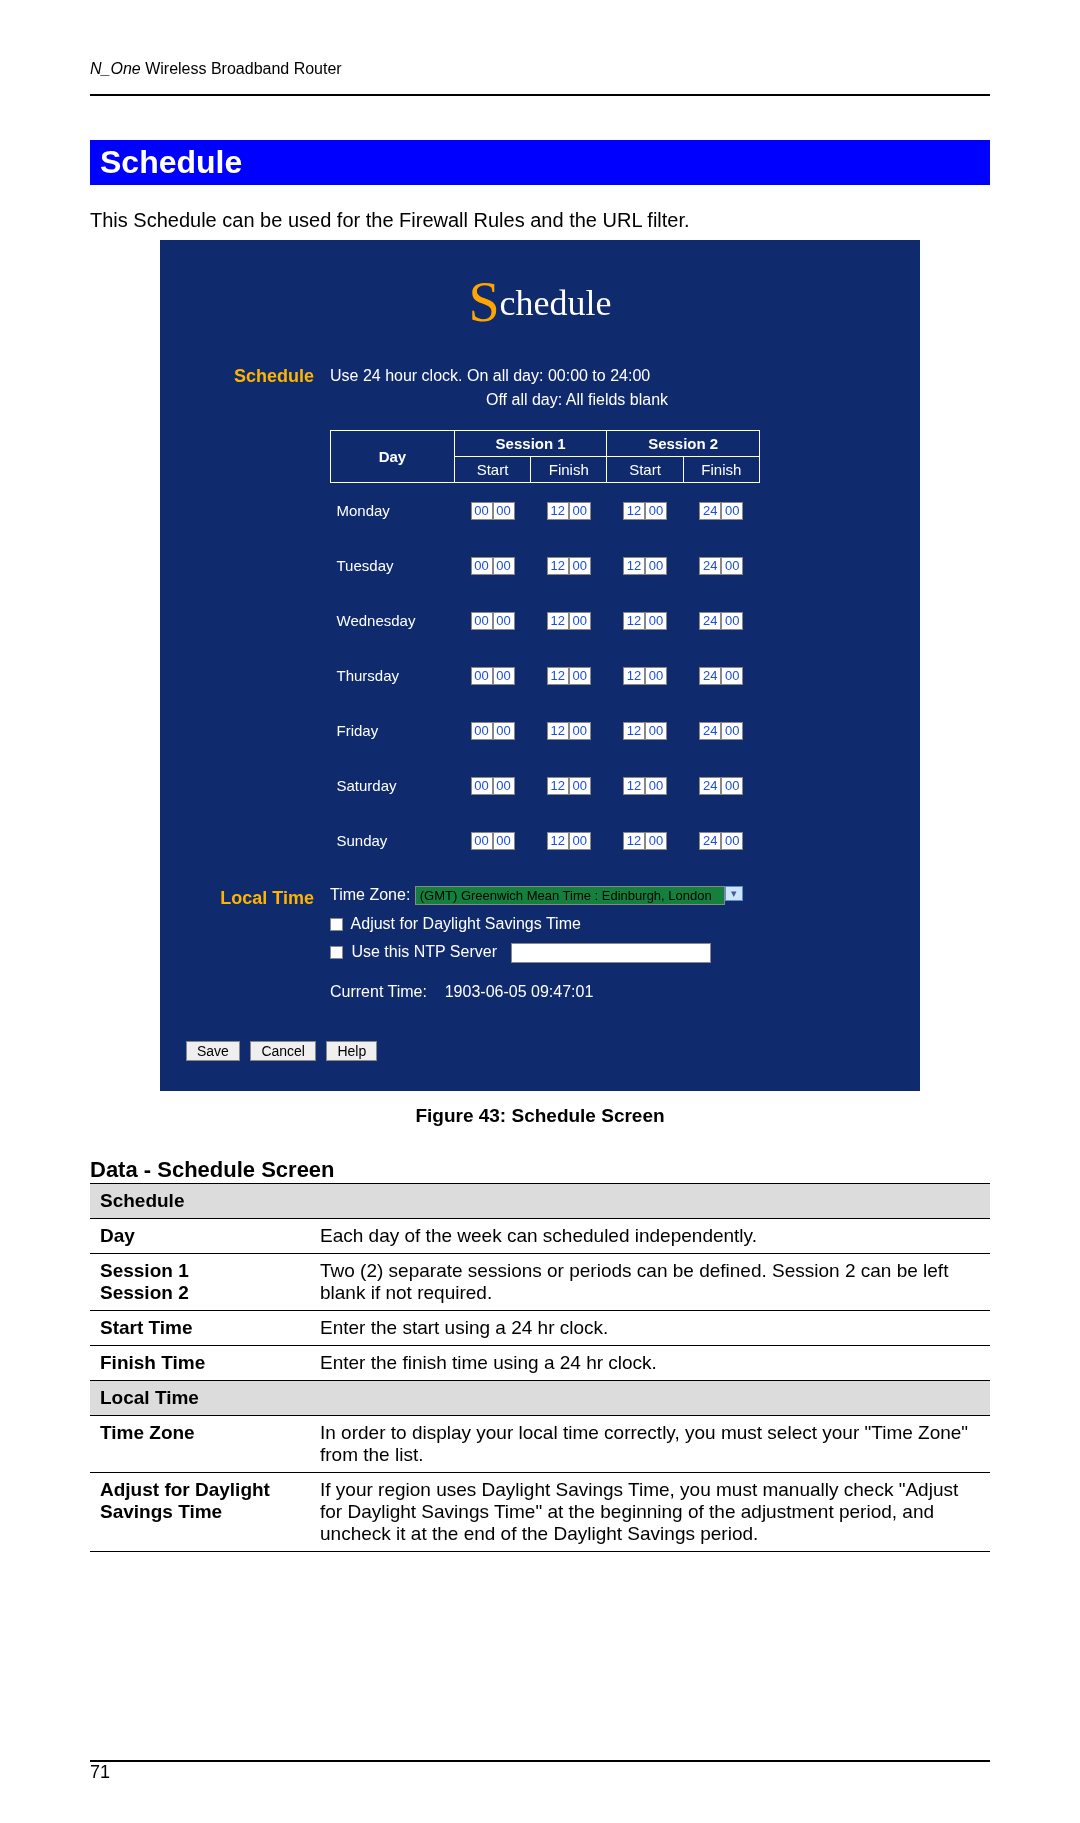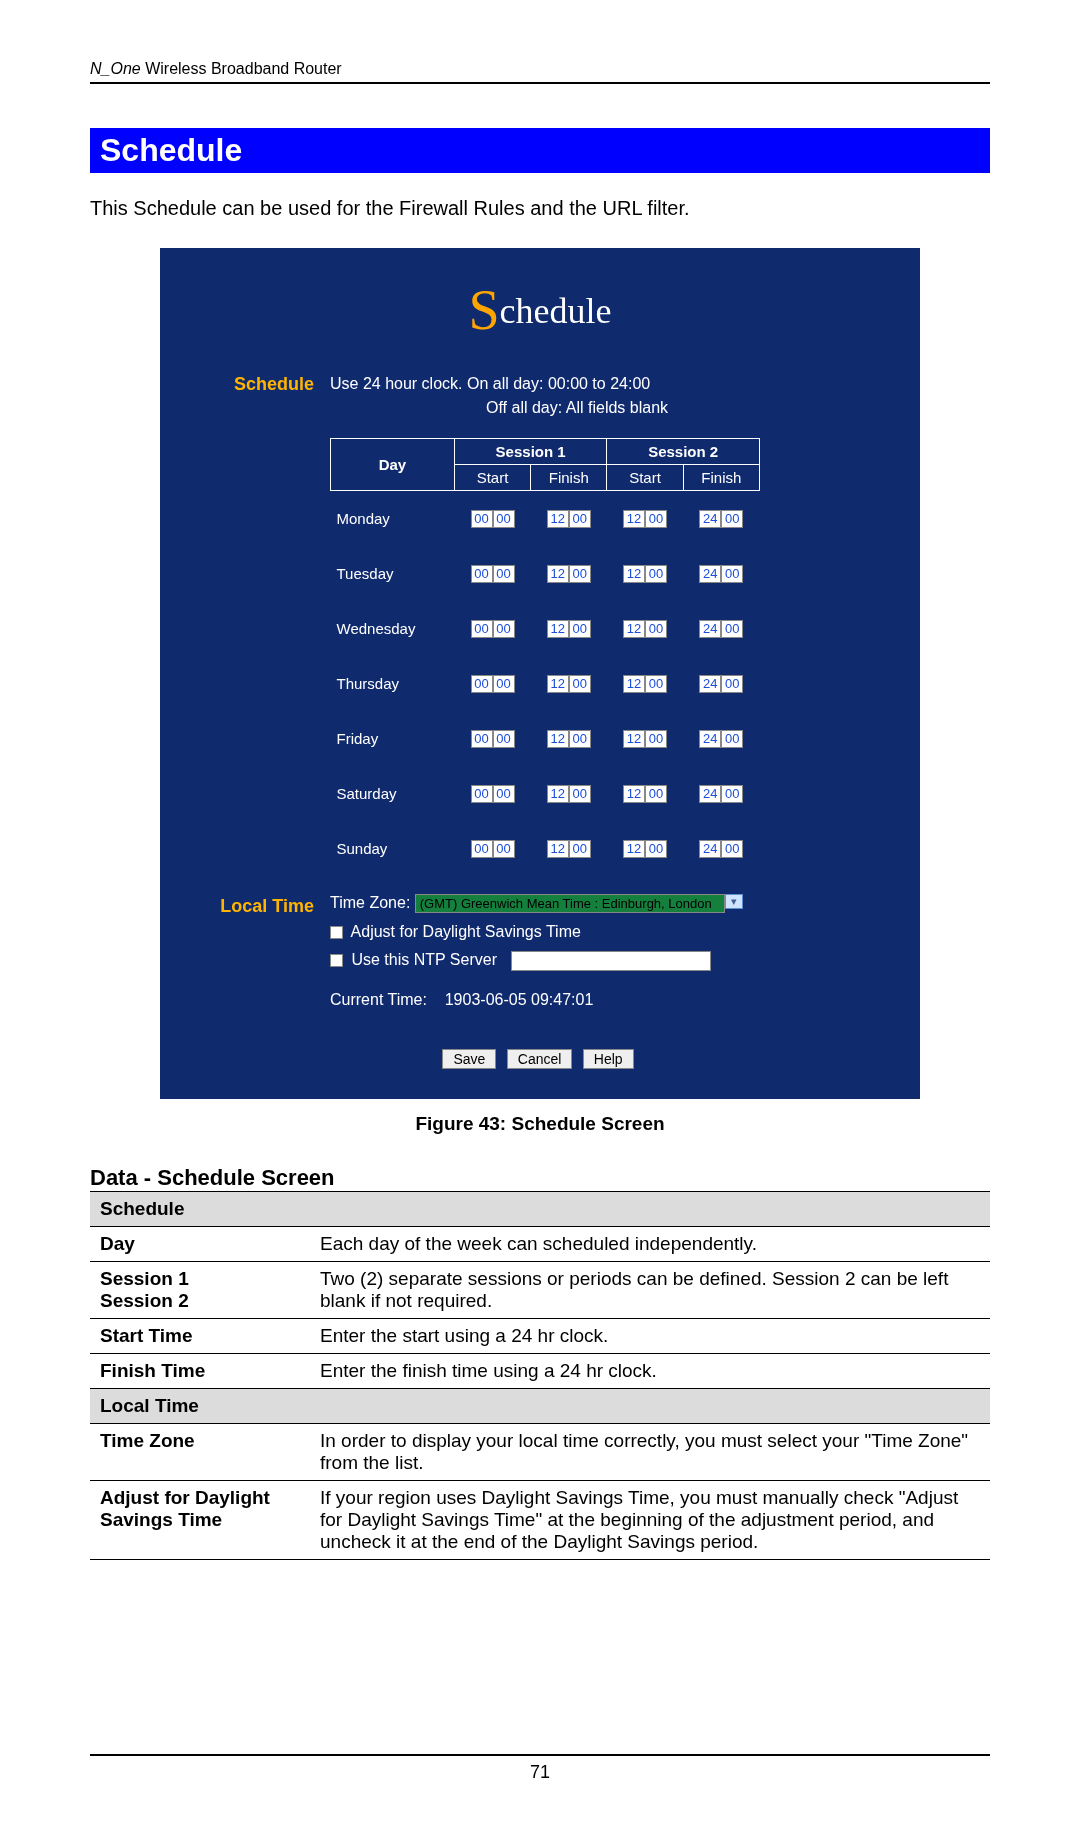--- a/index.html
+++ b/index.html
@@ -8,36 +8,36 @@
     font-family: Arial, Helvetica, sans-serif;
     width: 1080px;
     height: 1823px;
     position: relative;
     padding: 60px 90px 40px 90px;
     color: #000;
   }
   .header-line {
     font-size: 16px;
     color: #000;
-    padding-bottom: 4px;
+    padding-bottom: 16px;
     border-bottom: 2px solid #000;
     margin-bottom: 44px;
   }
   .header-line .italic { font-style: italic; }
   .section-title-bar {
     background: #0000ff;
     color: #fff;
     font-weight: bold;
     font-size: 32px;
     padding: 4px 10px;
     margin-bottom: 24px;
   }
   .intro-text {
     font-size: 20px;
-    margin-bottom: 28px;
+    margin-bottom: 8px;
   }
   .screenshot {
     width: 760px;
     margin: 0 auto 14px auto;
     background: #102A6E;
     color: #fff;
     padding: 20px 20px 30px 20px;
     font-family: Arial, sans-serif;
   }
   .sch-logo {
@@ -120,21 +120,21 @@
   }
   .ntp-input {
     display: inline-block;
     width: 200px;
     height: 20px;
     background: #fff;
     border: 1px solid #888;
     vertical-align: middle;
     margin-left: 10px;
   }
-  .btn-row { text-align: center; margin-top: 30px; padding-right: 10px; }
+  .btn-row { text-align: left; margin-top: 30px; padding-right: 10px; }
   .ui-btn {
     display: inline-block;
     background: #efefef;
     color: #000;
     border: 1px solid #888;
     font-size: 14px;
     padding: 1px 10px;
     margin-left: 6px;
   }
   .caption {
@@ -165,23 +165,23 @@
   }
   .data-table .label-cell {
     font-weight: bold;
     width: 220px;
   }
   .footer {
     position: absolute;
     bottom: 40px;
     left: 90px;
     right: 90px;
-    text-align: center;
+    text-align: left;
     border-top: 2px solid #000;
-    padding-top: 6px;
+    padding-top: 0;
     font-size: 18px;
   }
 </style>
 </head>
 <body>
 
 <div class="header-line">
   <span class="italic">N_One</span><span> Wireless Broadband Router</span>
 </div>
 

